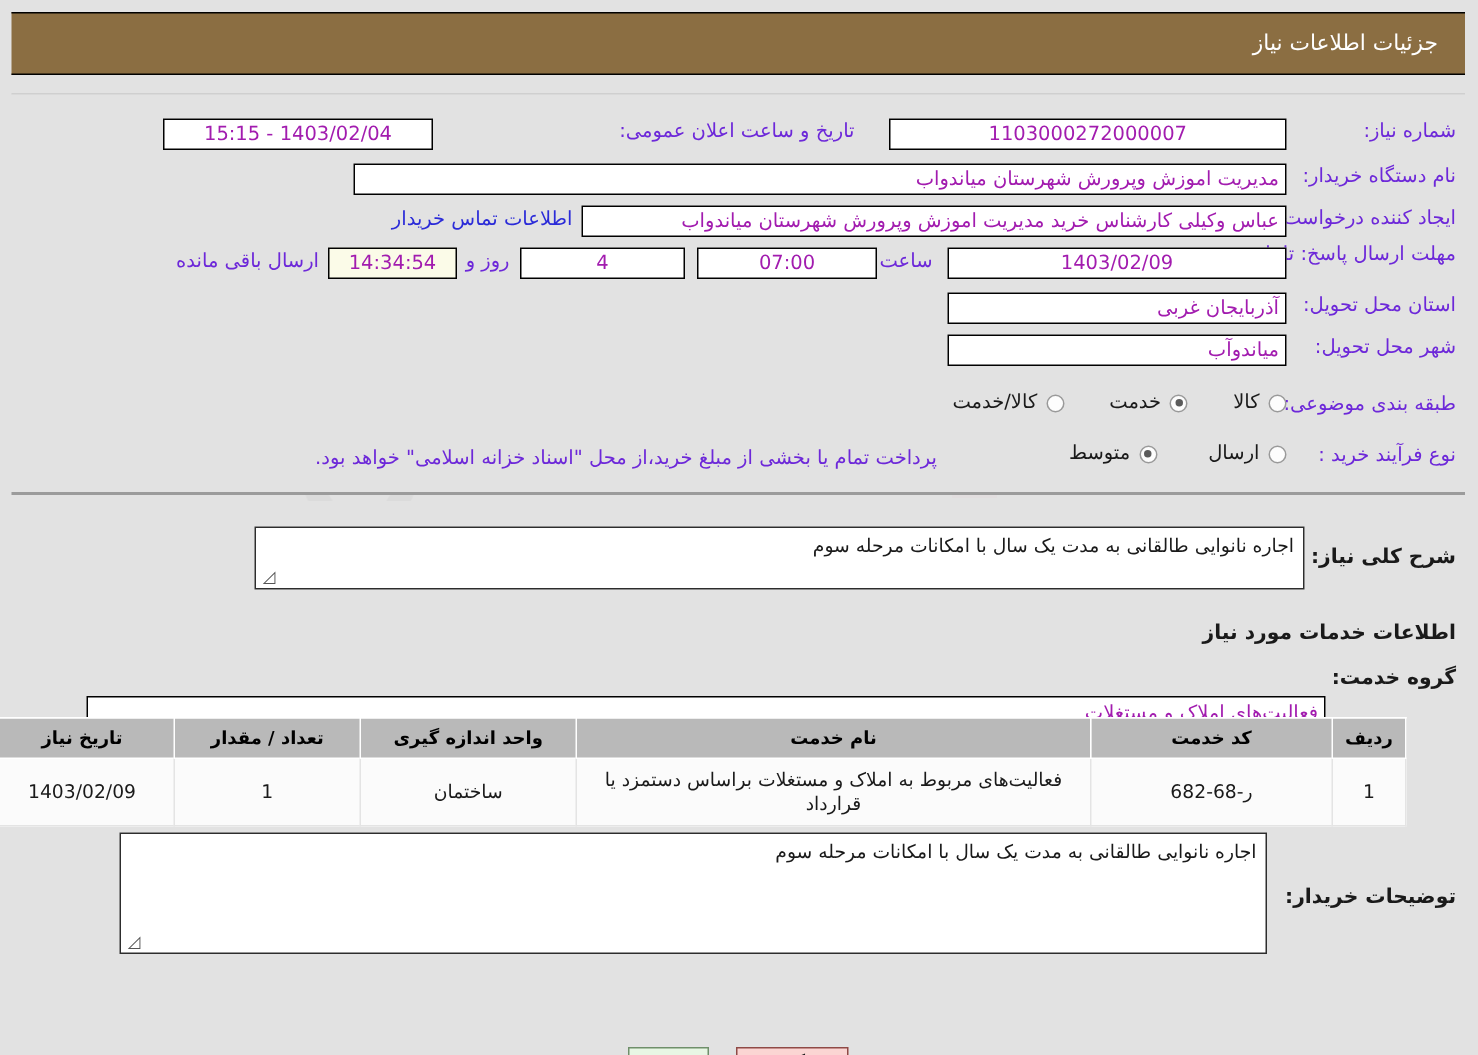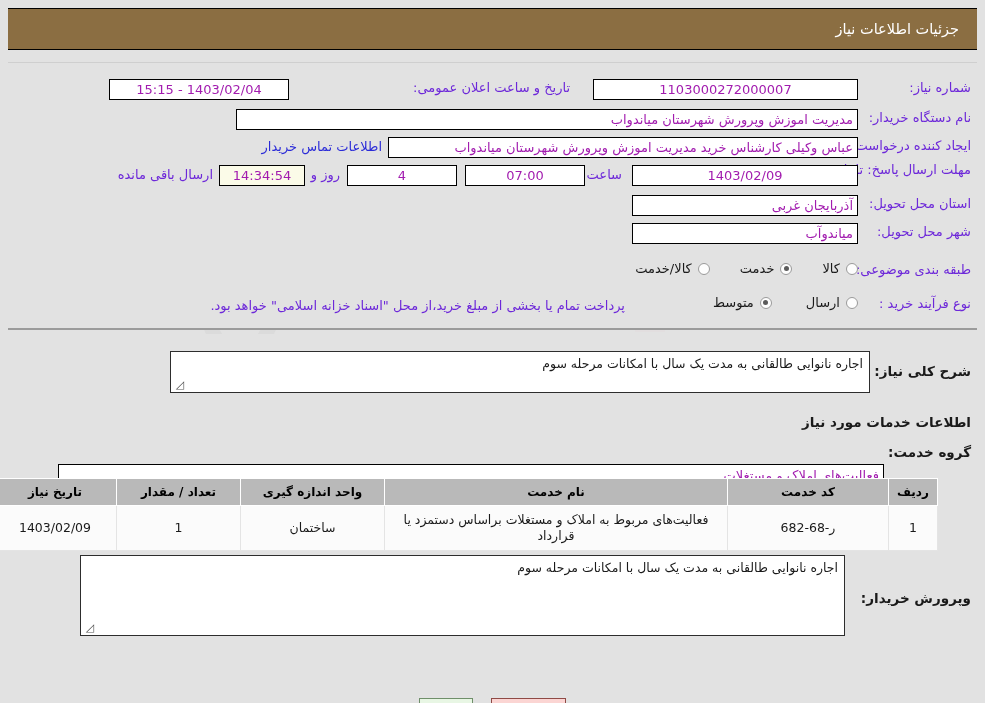--- a/index.html
+++ b/index.html
@@ -334,21 +334,21 @@
         <td>1</td>
         <td>ر-68-682</td>
         <td>فعالیت‌های مربوط به املاک و مستغلات براساس دستمزد یا قرارداد</td>
         <td>ساختمان</td>
         <td>1</td>
         <td>1403/02/09</td>
       </tr>
     </tbody>
   </table>
 
-  <span class="section-title" style="position:absolute; right:14px; top:590px; z-index:2;">وپرورش خریدار:</span>
+  <span class="section-title" style="position:absolute; right:14px; top:590px; z-index:2;">توضیحات خریدار:</span>
   <div class="bigbox" style="position:absolute; right:140px; top:555px; width:765px; height:81px; z-index:2;">
     <span>اجاره نانوایی طالقانی به مدت یک سال  با امکانات مرحله سوم</span>
     <span class="grip">◿</span>
   </div>
 
   <div class="btnrow">
     <button class="btn back">بازگشت</button>
     <button class="btn print">چاپ</button>
   </div>
 

